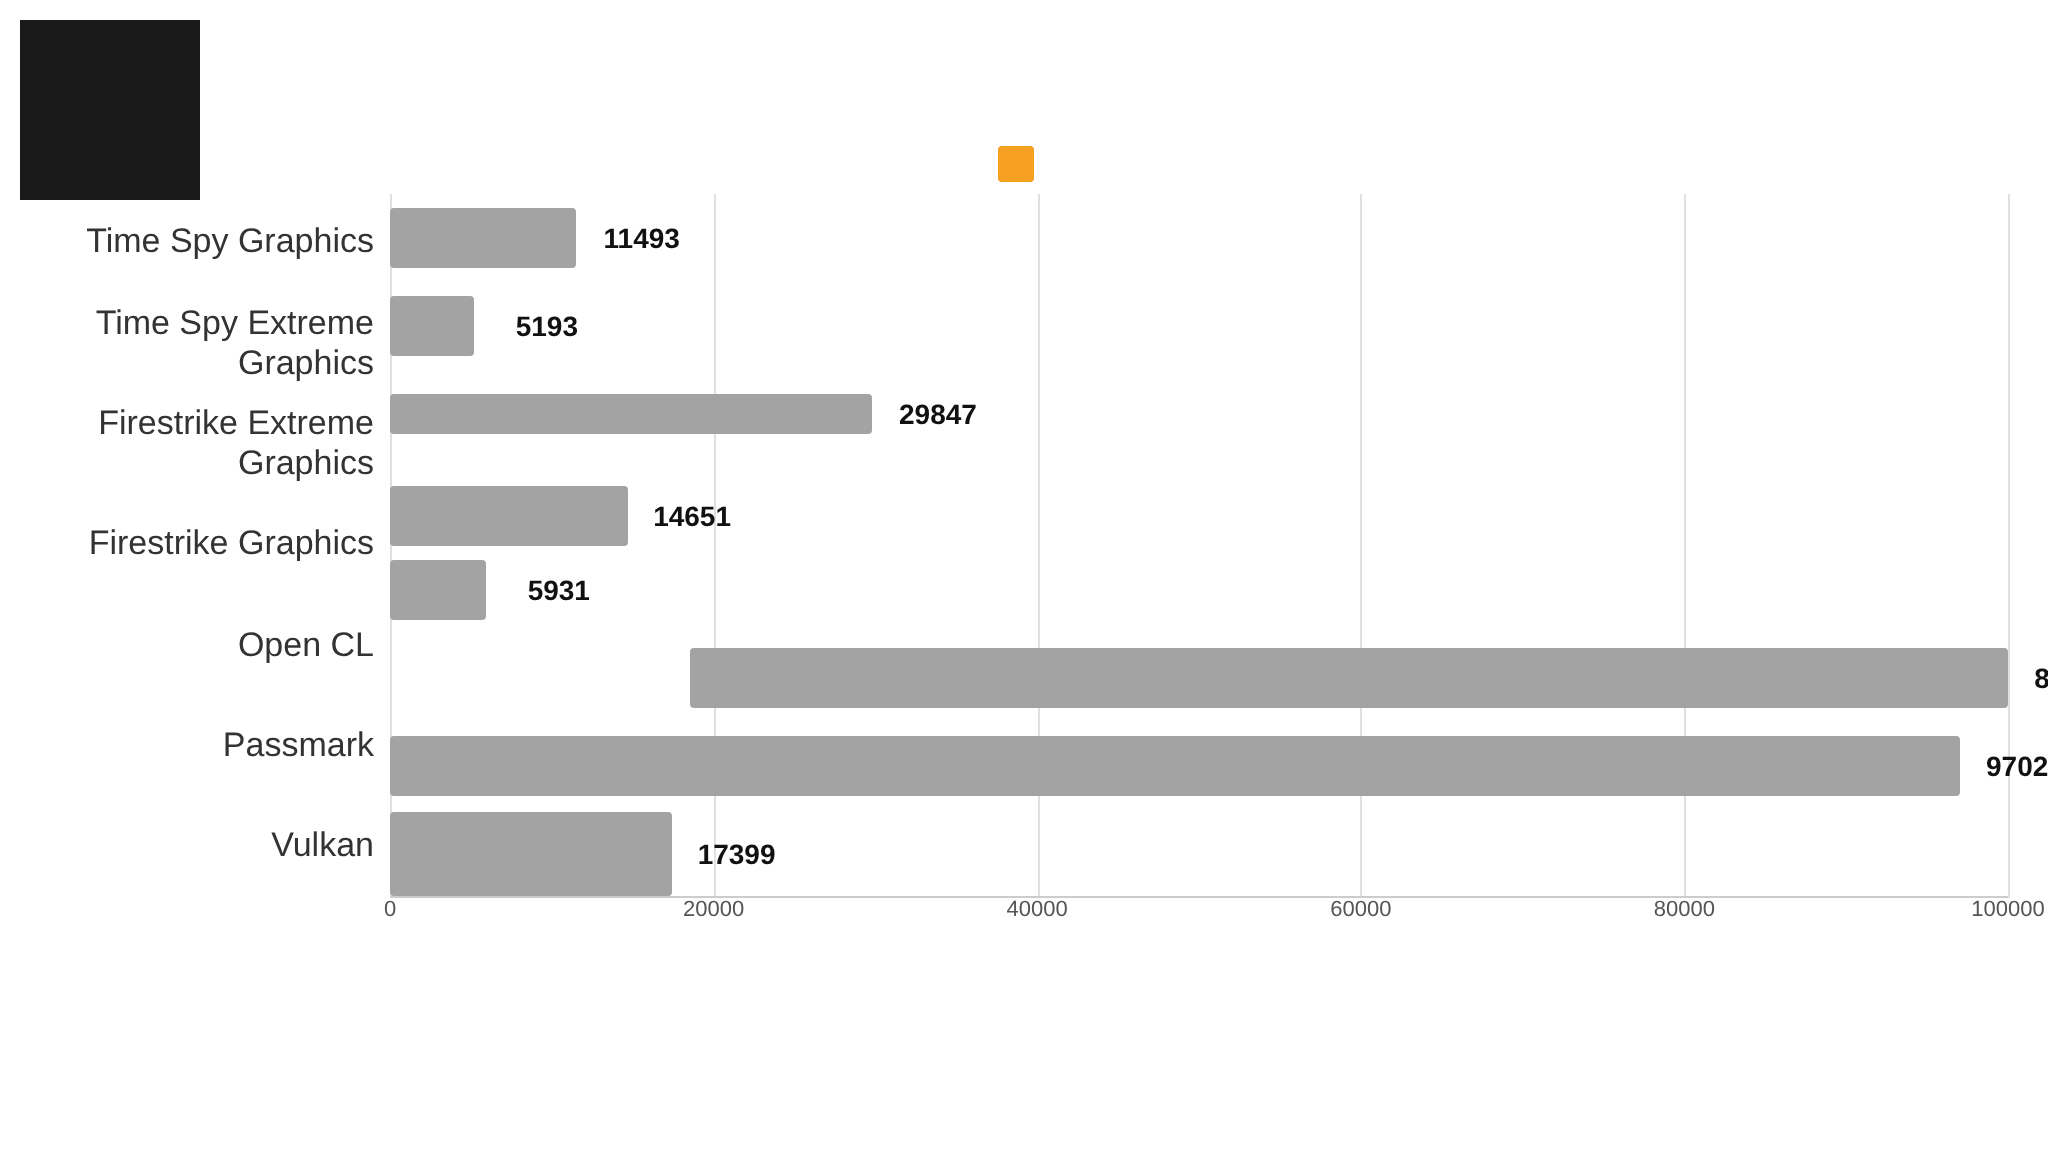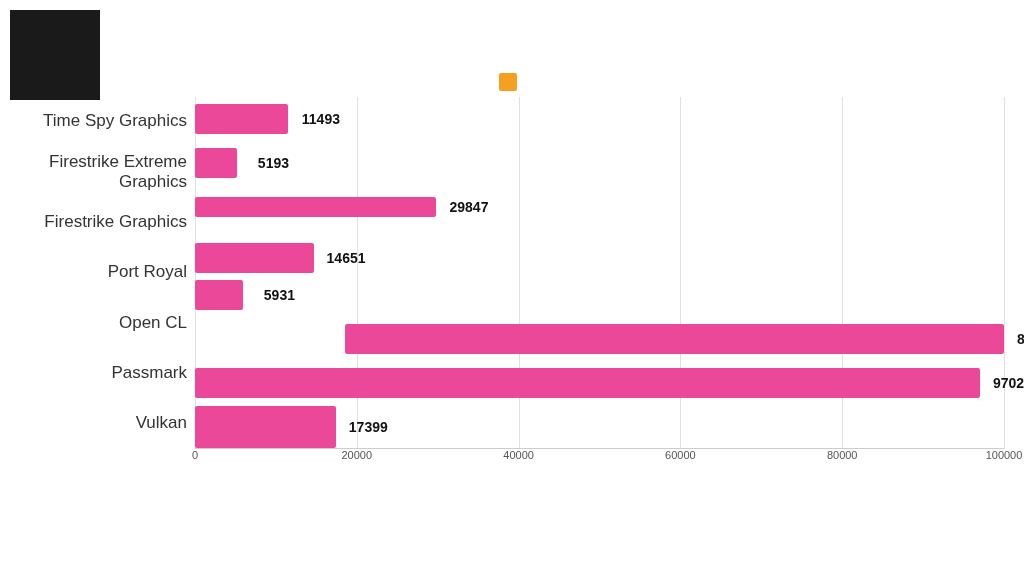--- a/index.html
+++ b/index.html
@@ -131,21 +131,21 @@
     }
 
     .bar-row {
       flex: 1;
       display: flex;
       align-items: center;
       position: relative;
     }
     .bar {
       height: 32px;
-      background: #ec4899;
+      background: #a3a3a3;
       border-radius: 2px;
       position: relative;
       display: flex;
       align-items: center;
     }
     .bar-value {
       position: absolute;
       right: -52px;
       font-size: 14px;
       font-weight: 700;
@@ -200,23 +200,23 @@
 
   <div class="legend">
     <div class="legend-box"></div>
     <span class="legend-label"></span>
   </div>
 
   <div class="chart-area">
 
     <div class="y-labels" id="y-labels">
         <div class="y-label">Time Spy Graphics</div>
+        <div class="y-label">Time Spy Extreme Graphics</div>
         <div class="y-label">Firestrike Extreme Graphics</div>
         <div class="y-label">Firestrike Graphics</div>
-        <div class="y-label">Port Royal</div>
         <div class="y-label">Open CL</div>
         <div class="y-label">Passmark</div>
         <div class="y-label">Vulkan</div>
       </div>
 
     <div class="bars-area" id="bars-area">
       <div class="grid-lines" id="grid-lines">
           <div class="grid-line" style="left: 0%;"></div>
           <div class="grid-line" style="left: 20%;"></div>
           <div class="grid-line" style="left: 40%;"></div>

